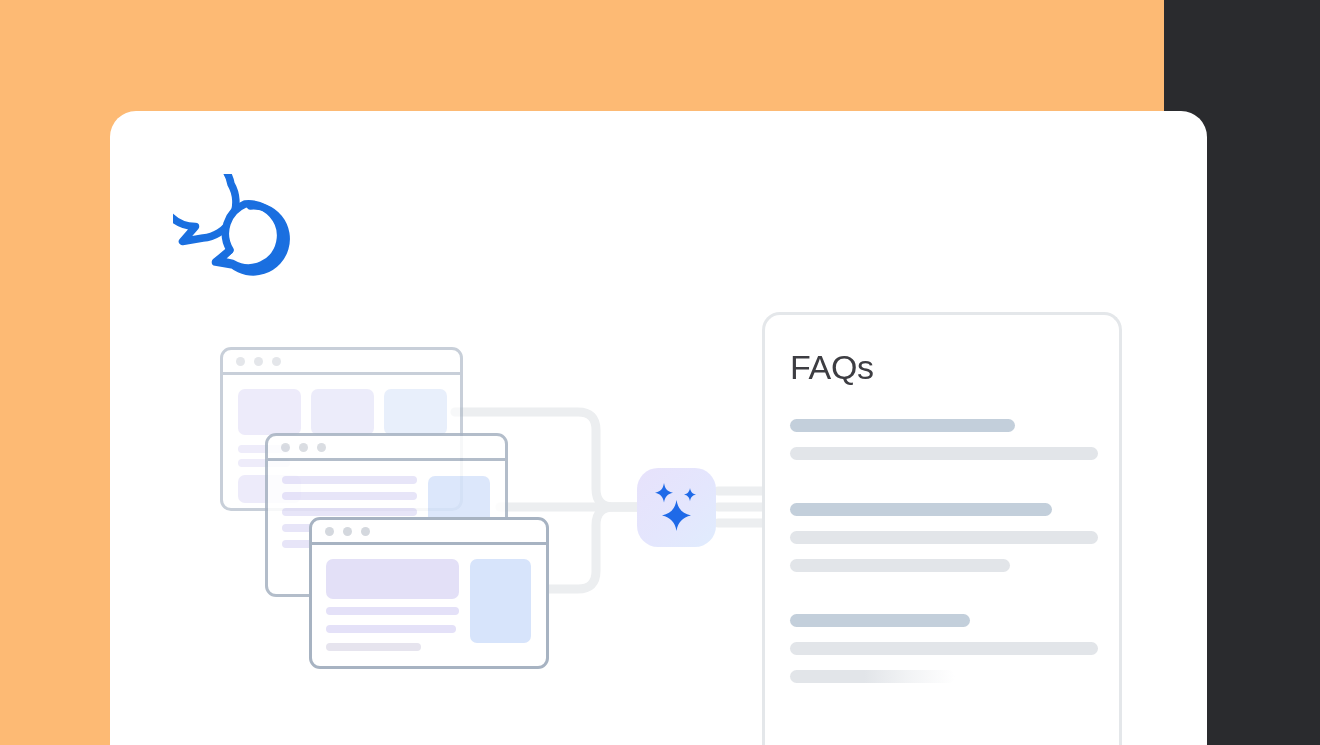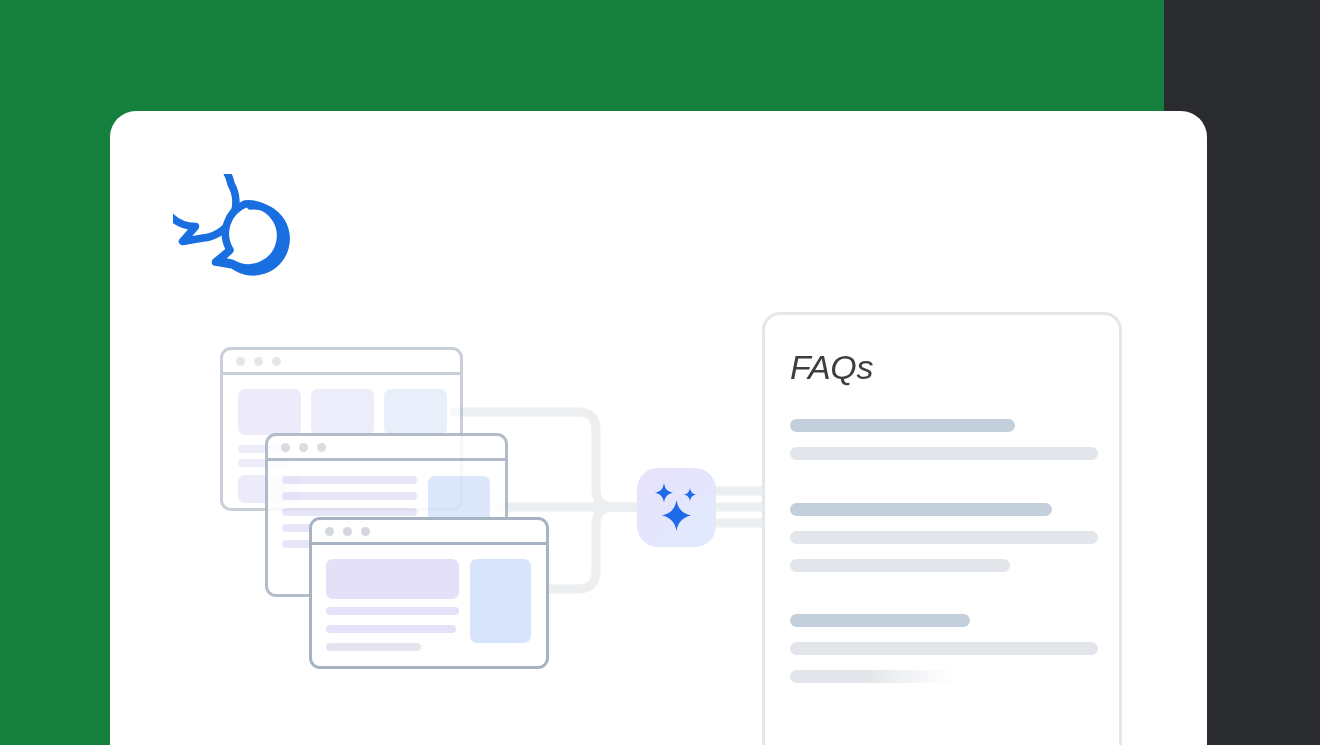--- a/index.html
+++ b/index.html
@@ -2,21 +2,21 @@
 <html><head>
 <meta charset="utf-8">
 <style>
   * { box-sizing: border-box; margin: 0; padding: 0; }
   html, body {
     width: 1320px; height: 745px;
     background: #2a2b2e;
     font-family: "Liberation Sans", sans-serif;
     overflow: hidden;
   }
-  #stage { position: relative; width: 1164px; height: 745px; background: #15803d; font-style: italic; }
+  #stage { position: relative; width: 1164px; height: 745px; background: #fdba74; }
 
   
   #card {
     position: absolute;
     left: 110px; top: 111px;
     width: 1097px; height: 634px;
     background: #ffffff;
     border-radius: 26px 26px 0 0;
     overflow: hidden;
   }

